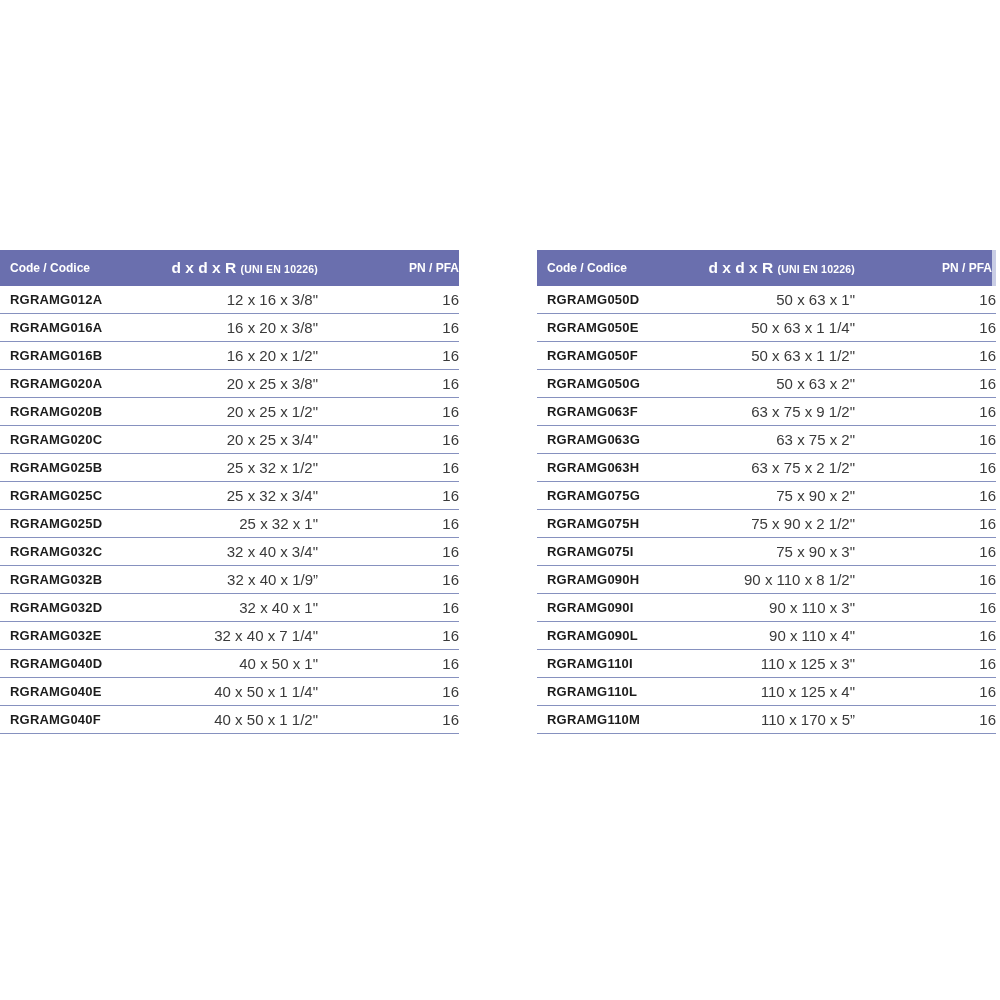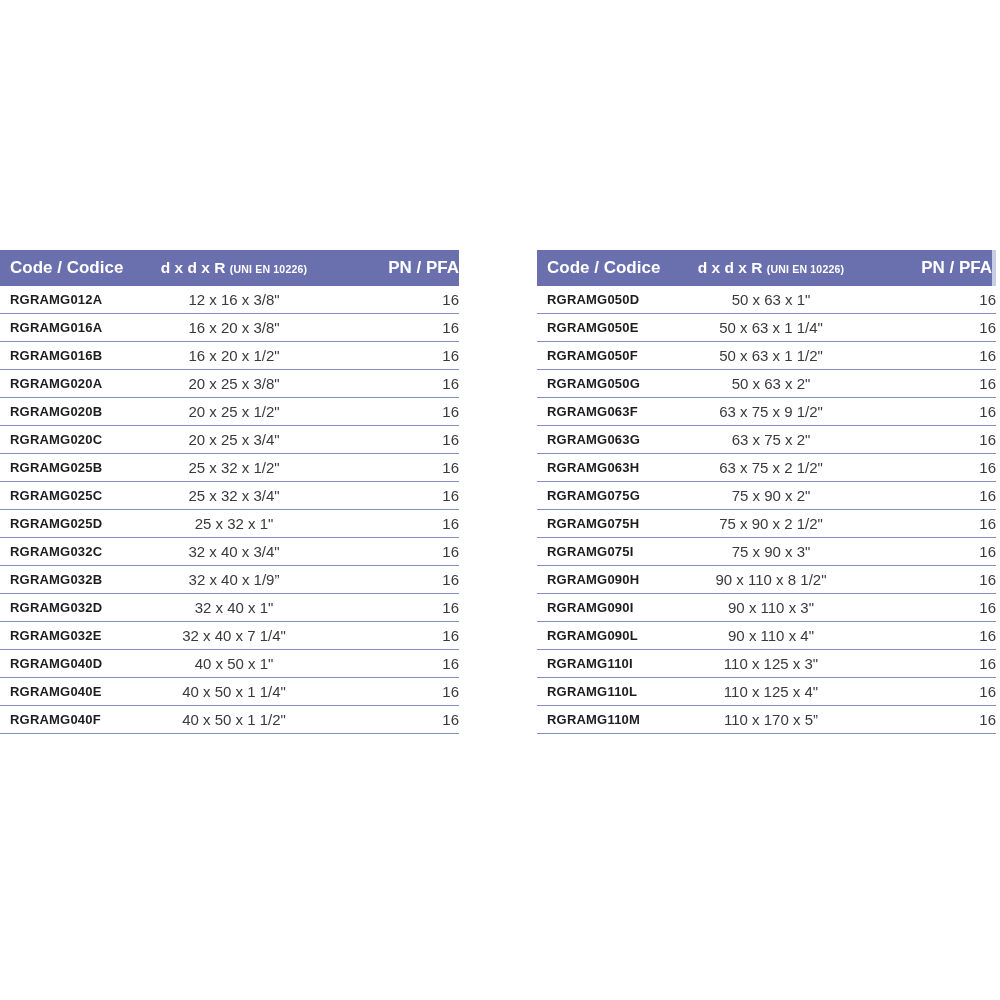--- a/index.html
+++ b/index.html
@@ -37,31 +37,31 @@
     border-right: 4px solid var(--header-edge, #c9cde5);
   }
   .col { box-sizing: border-box; }
   .col.code {
     width: 150px;
     padding-left: 10px;
     text-align: left;
   }
   .col.dim {
     width: 168px;
-    text-align: center;
+    text-align: right;
     white-space: nowrap;
   }
   .col.pn {
     flex: 1;
     text-align: right;
   }
   .thead .col.code,
   .thead .col.pn {
     font-weight: 700;
-    font-size: 17px;
+    font-size: 12px;
   }
   .thead .col.dim {
     font-weight: 700;
     font-size: 15.5px;
   }
   .thead .sub {
     font-size: 10.5px;
     font-weight: 700;
     letter-spacing: 0.2px;
   }

